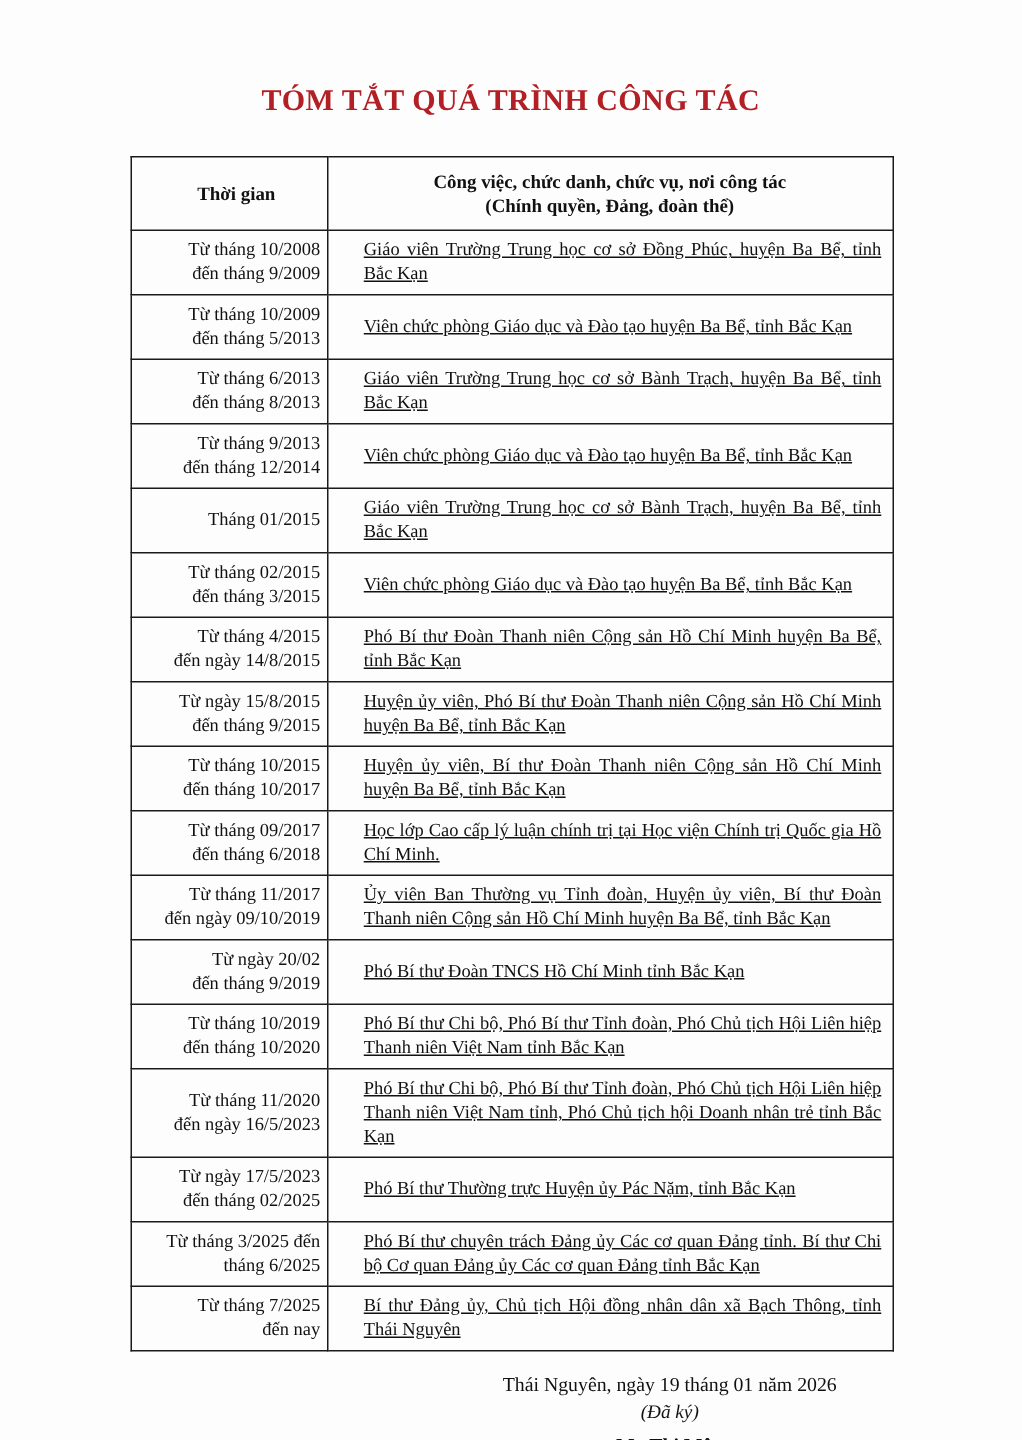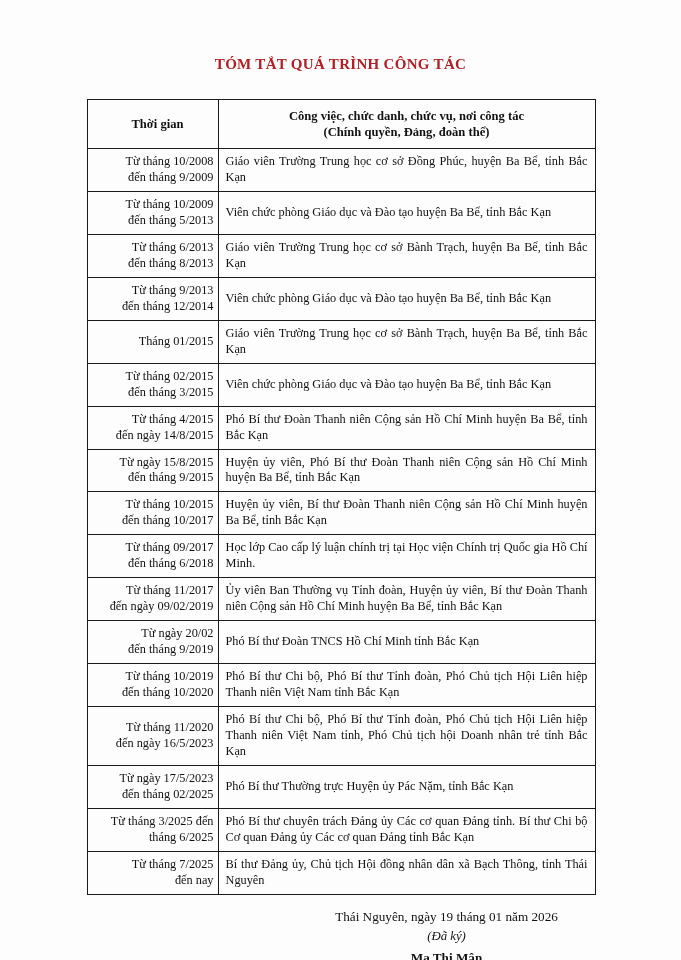--- a/index.html
+++ b/index.html
@@ -18,21 +18,21 @@
     position: relative;
     width: 681px;
     height: 960px;
     box-sizing: border-box;
     padding: 0;
   }
   .doc-title {
     text-align: center;
     color: #b21f24;
     font-weight: bold;
-    font-size: 15px;
+    font-size: 20px;
     letter-spacing: 0.3px;
     margin: 0;
     padding-top: 56px;
     padding-bottom: 0;
     line-height: 1.1;
   }
   .table-wrap {
     margin: 26px auto 0 auto;
     width: 508px;
   }
@@ -63,22 +63,23 @@
     padding-right: 2px;
   }
   td.period {
     text-align: right;
     padding: 5px 4px 5px 4px;
     white-space: pre-line;
   }
   td.job {
     text-align: justify;
     text-align-last: left;
-    padding: 5px 7px 5px 7px;
+    padding: 5px 7px 5px 24px;
     hyphens: none;
+    text-decoration: underline;
   }
   .signature {
     margin: 12px 0 0 0;
     width: 508px;
     margin-left: auto;
     margin-right: auto;
     text-align: center;
   }
   .sig-inner {
     width: 280px;
@@ -169,21 +170,21 @@
 đến tháng 10/2017</td>
             <td class="job">Huyện ủy viên, Bí thư Đoàn Thanh niên Cộng sản Hồ Chí Minh huyện Ba Bể, tỉnh Bắc Kạn</td>
           </tr>
           <tr>
             <td class="period">Từ tháng 09/2017
 đến tháng 6/2018</td>
             <td class="job">Học lớp Cao cấp lý luận chính trị tại Học viện Chính trị Quốc gia Hồ Chí Minh.</td>
           </tr>
           <tr>
             <td class="period">Từ tháng 11/2017
-đến ngày 09/02/2019</td>
+đến ngày 09/10/2019</td>
             <td class="job">Ủy viên Ban Thường vụ Tỉnh đoàn, Huyện ủy viên, Bí thư Đoàn Thanh niên Cộng sản Hồ Chí Minh huyện Ba Bể, tỉnh Bắc Kạn</td>
           </tr>
           <tr>
             <td class="period">Từ ngày 20/02
 đến tháng 9/2019</td>
             <td class="job">Phó Bí thư Đoàn TNCS Hồ Chí Minh tỉnh Bắc Kạn</td>
           </tr>
           <tr>
             <td class="period">Từ tháng 10/2019
 đến tháng 10/2020</td>

